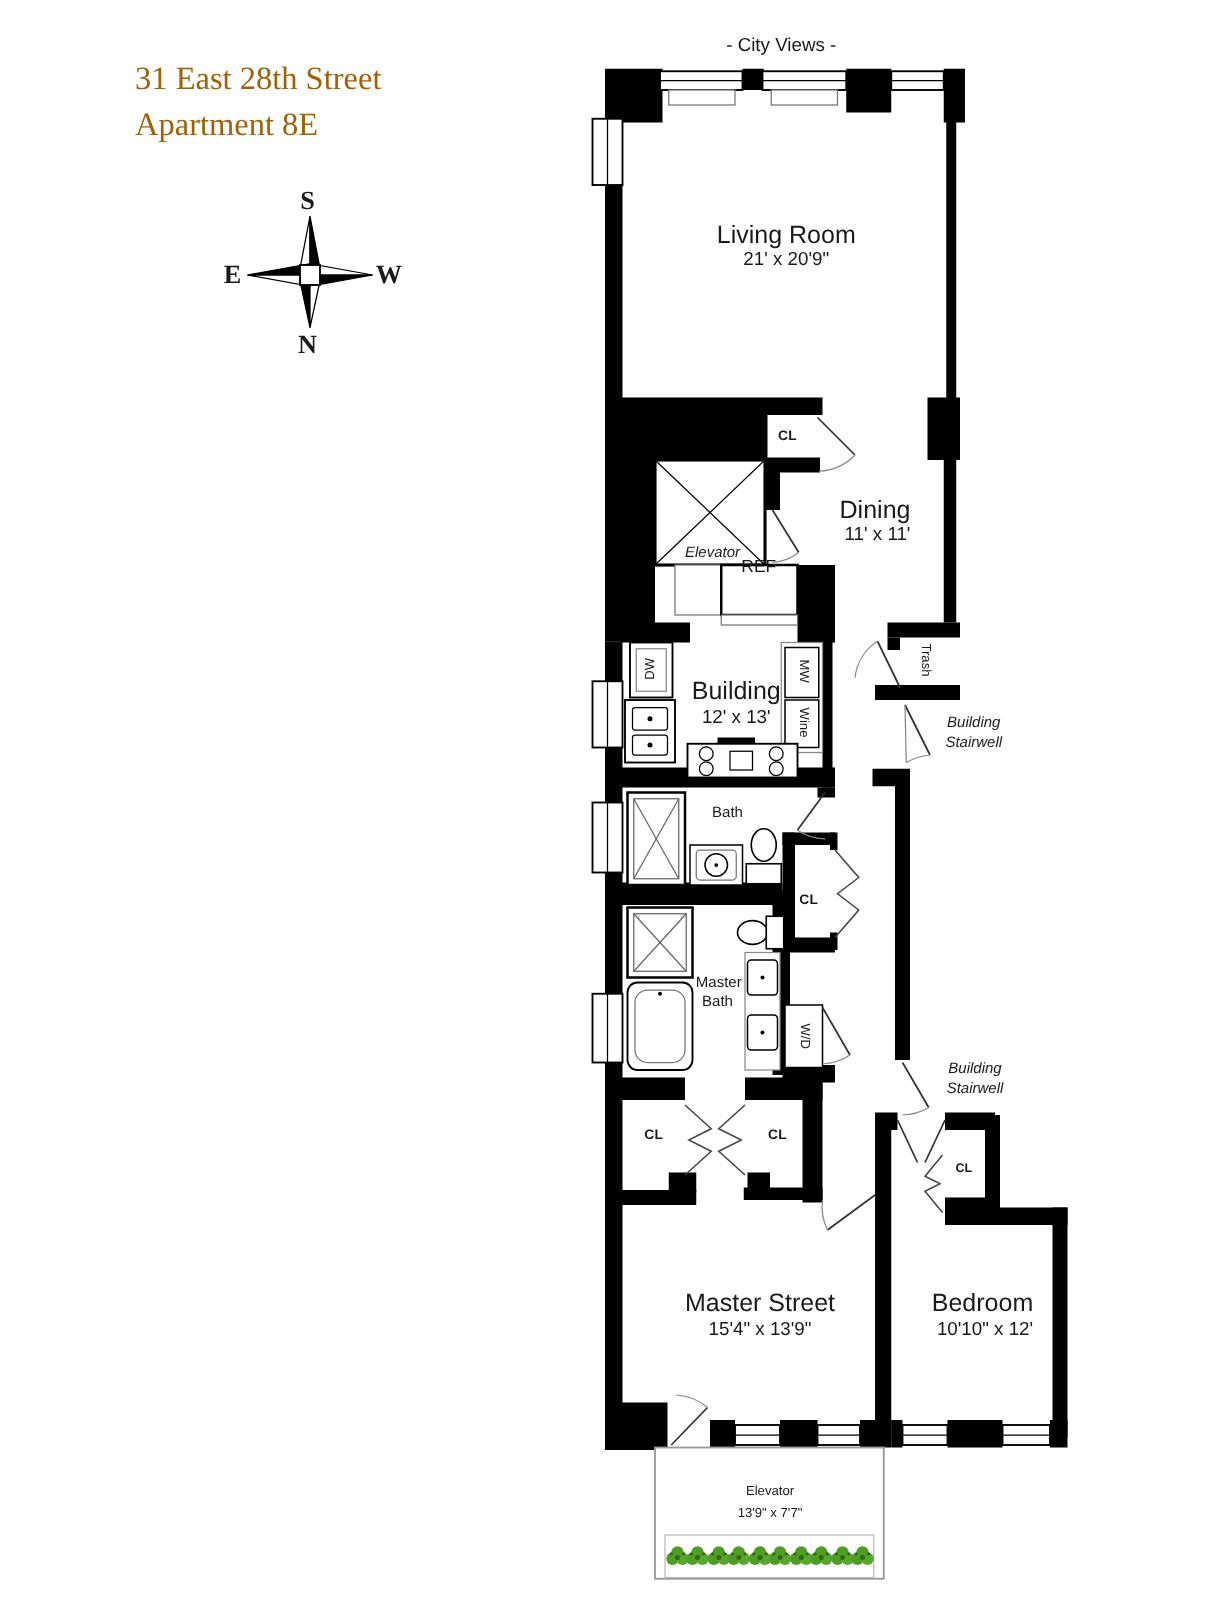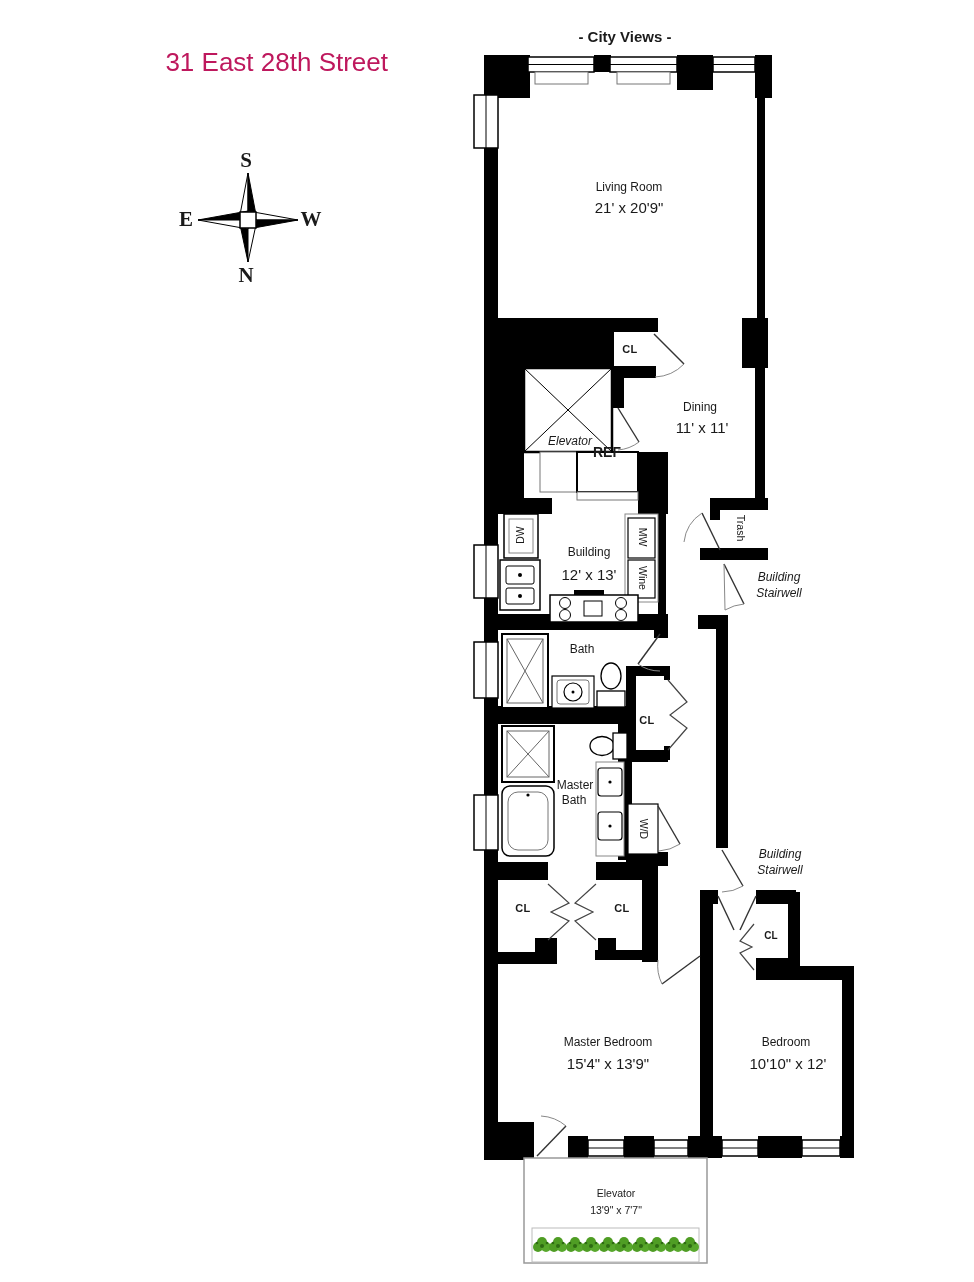--- a/index.html
+++ b/index.html
@@ -1,32 +1,32 @@
 <!DOCTYPE html>
 <html><head>
 <meta charset="utf-8">
 <style>
   html,body{margin:0;padding:0;background:#fff;}
   .canvas{position:relative;width:974px;height:1282px;background:#fff;overflow:hidden;
           font-family:"Liberation Sans","DejaVu Sans",sans-serif;color:#161616;}
   .plan-svg{position:absolute;left:0;top:0;}
   .lbl{position:absolute;transform:translate(-50%,-50%);white-space:nowrap;text-align:center;
        color:#1a1a1a;line-height:1.1;}
-  .room{font-size:12px;}
+  .room{font-size:20px;}
   .dims{font-size:15px;}
   .med{font-size:12px;}
   .small{font-size:12px;font-style:italic;}
   .tiny{font-size:10.5px;}
   .cl{font-size:11px;font-weight:700;letter-spacing:.3px;}
   .cl-sm{font-size:10px;font-weight:700;}
-  .bold{font-weight:700;}
+  .bold{font-weight:400;}
   .rot90{transform:translate(-50%,-50%) rotate(90deg);}
   .rotm90{transform:translate(-50%,-50%) rotate(-90deg);}
-  .title{position:absolute;left:108px;top:44px;width:280px;text-align:right;
-         font-size:26px;line-height:37px;color:#be185d;}
+  .title{position:absolute;left:108px;top:44px;width:280px;text-align:left;
+         font-size:26px;line-height:37px;color:#a16207;font-family:Liberation Serif, serif;}
   .compass-letter{font-family:"Liberation Serif","DejaVu Serif",serif;font-weight:700;font-size:21px;}
 </style>
 </head>
 <body>
 
 <div class="canvas">
 
   <svg class="plan-svg" width="974" height="1282" viewBox="0 0 974 1282">
 
     <defs>
@@ -269,20 +269,21 @@
       <polygon points="248,262 239,220 248,220" fill="#000"></polygon>
       <polygon points="248,262 257,220 248,220" fill="#fff"></polygon>
       <polygon points="198,220 248,211 248,220" fill="#000"></polygon>
       <polygon points="198,220 248,229 248,220" fill="#fff"></polygon>
       <rect x="240" y="212" width="16" height="16" fill="#fff" stroke-width="1.5"></rect>
     </g>
   </svg>
 
   <div class="title">
     <div>31 East 28th Street</div>
+    <div>Apartment 8E</div>
   </div>
 
   <div class="lbl bold" style="left:625px;top:37px;font-size:15px">- City Views -</div>
 
   <div class="lbl compass-letter" style="left:246px;top:161px">S</div>
   <div class="lbl compass-letter" style="left:246px;top:276px">N</div>
   <div class="lbl compass-letter" style="left:186px;top:220px">E</div>
   <div class="lbl compass-letter" style="left:311px;top:220px">W</div>
 
   <div class="lbl room" style="left:629px;top:188px">Living Room</div>
@@ -292,21 +293,21 @@
   <div class="lbl dims" style="left:702px;top:428px">11' x 11'</div>
 
   <div class="lbl room" style="left:589px;top:553px">Building</div>
   <div class="lbl dims" style="left:589px;top:575px">12' x 13'</div>
 
   <div class="lbl med" style="left:582px;top:650px">Bath</div>
 
   <div class="lbl med" style="left:575px;top:786px">Master</div>
   <div class="lbl med" style="left:574px;top:801px">Bath</div>
 
-  <div class="lbl room" style="left:608px;top:1043px">Master Bedroom</div>
+  <div class="lbl room" style="left:608px;top:1043px">Master Street</div>
   <div class="lbl dims" style="left:608px;top:1064px">15'4" x 13'9"</div>
 
   <div class="lbl room" style="left:786px;top:1043px">Bedroom</div>
   <div class="lbl dims" style="left:788px;top:1064px">10'10" x 12'</div>
 
   <div class="lbl tiny" style="left:616px;top:1194px">Elevator</div>
   <div class="lbl tiny" style="left:616px;top:1211px">13'9" x 7'7"</div>
 
   <div class="lbl small" style="left:570px;top:442px">Elevator</div>
   <div class="lbl bold" style="left:607px;top:453px;font-size:14px">REF</div>

